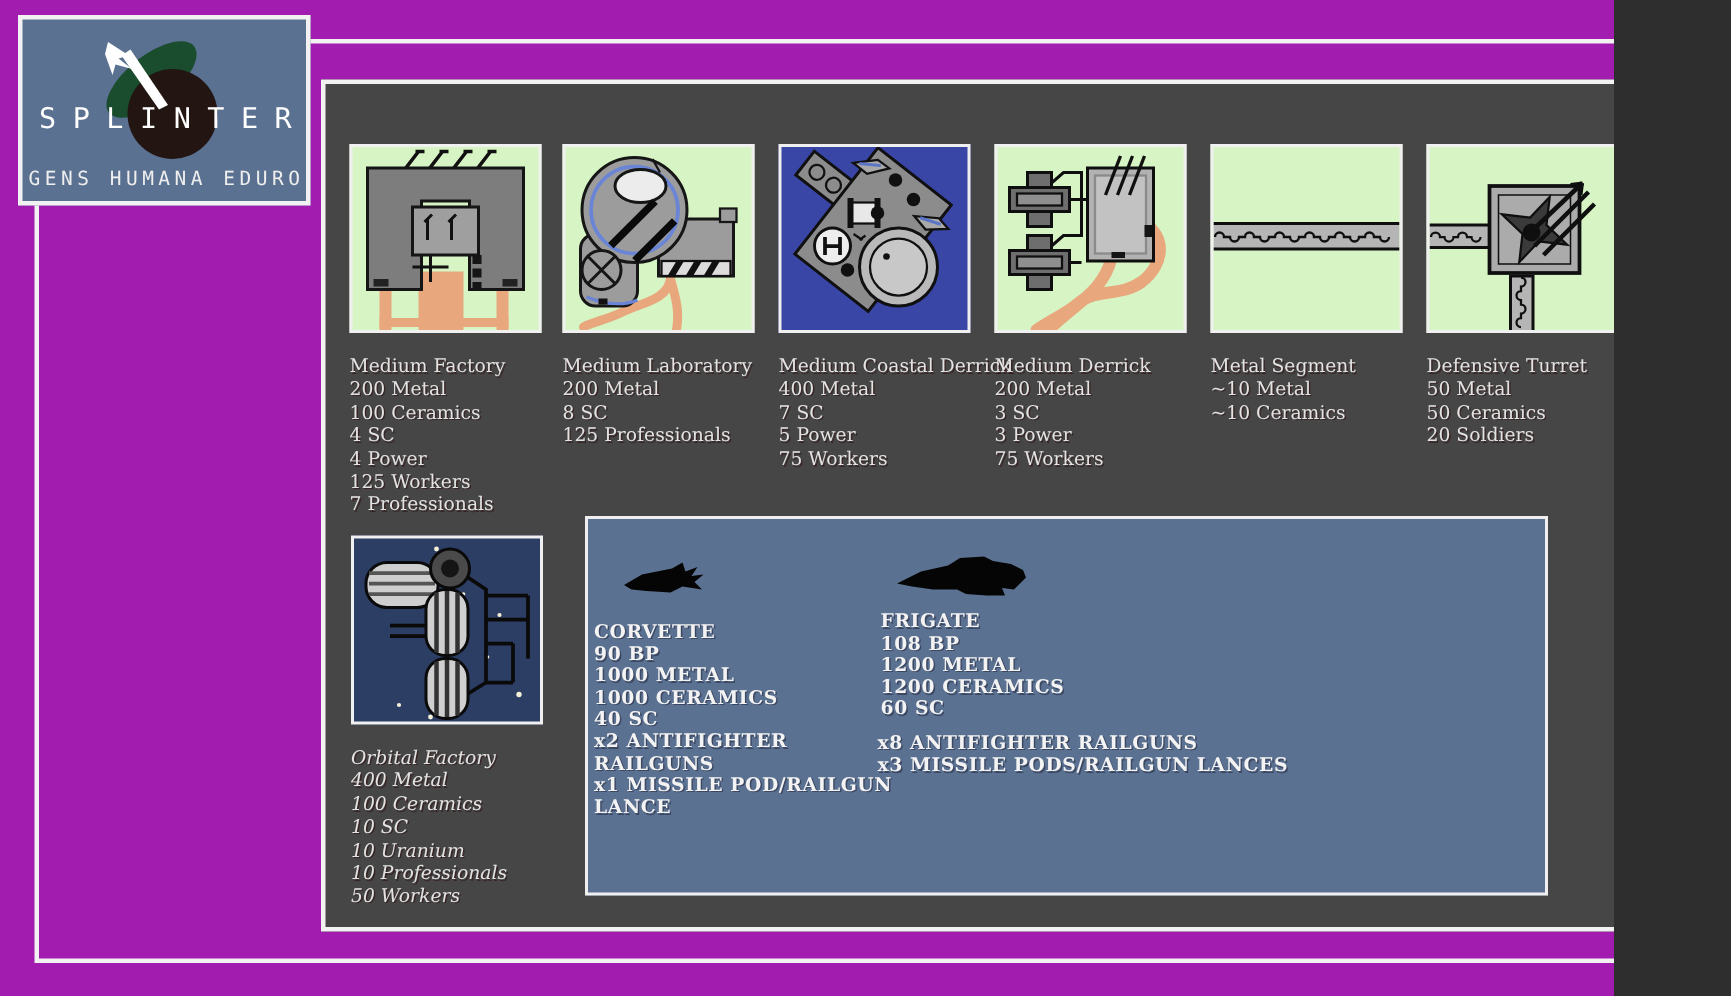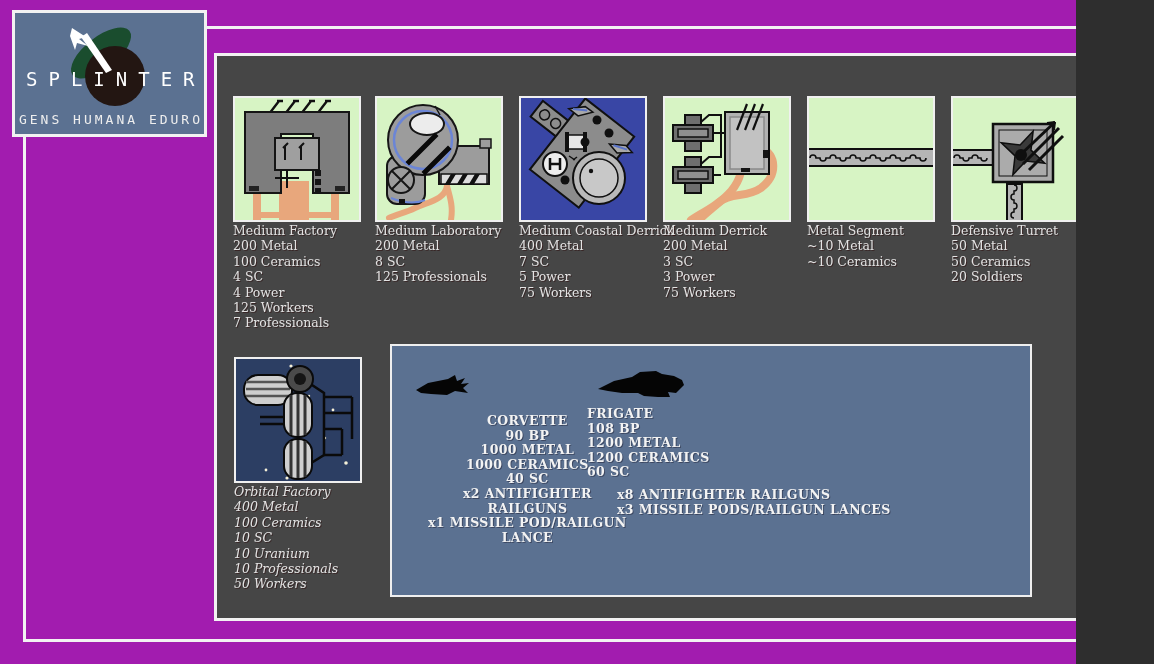--- a/index.html
+++ b/index.html
@@ -38,42 +38,42 @@
   .card { position:absolute; top:96px; width:160px; }
   .card.orbital { top:357px;font-style:italic; }
   .tile {
     width:124px; height:122px; border:2px solid #f0f0f0; overflow:hidden;
     position:relative;
   }
   .tile svg { display:block; width:124px; height:122px; }
   .tile.green { background:#d7f4c4; }
   .tile.water { background:#3946a5; }
   .tile.space { background:#2c3e63; }
-  .info { margin-top:1px; }
+  .info { margin-top:14px; }
   .info .line {
     color:#e3e3e3; font-size:12.5px; line-height:15.4px; white-space:nowrap;
     text-shadow:1px 1px 0 rgba(45,12,12,0.55);
   }
   
   .ships-panel {
     position:absolute; left:390px; top:344px; width:638px; height:249px;
     border:2px solid #efefef; background:#5b7191;
   }
   .ship { position:absolute; }
   .ship.corvette { left:23px; top:28px; width:58px; height:26px; }
   .ship.frigate  { left:206px; top:24px; width:88px; height:30px; }
   .ship-text { position:absolute; }
   .ship-text .sline {
     color:#f3f3f3; font-weight:bold; font-size:12.5px; line-height:14.6px;
     letter-spacing:0.4px; white-space:nowrap;
     text-shadow:1px 1px 0 rgba(30,30,50,0.5);
   }
-  .corvette-text { left:36px; top:68px;text-align:center; }
+  .corvette-text { left:4px; top:68px; }
   .frigate-text  { left:195px; top:61px; }
-  .frigate-weapons { left:193px; top:142px;margin-left:32px; }
+  .frigate-weapons { left:193px; top:142px; }
 </style>
 </head>
 <body>
 
 <div class="page">
 
   <div class="outer-frame"></div>
   <div class="main-panel"></div>
 
   <div class="logo-box">

